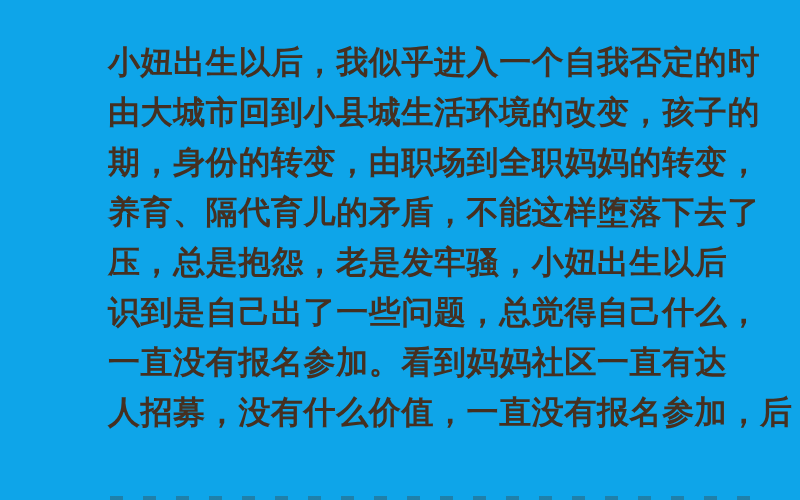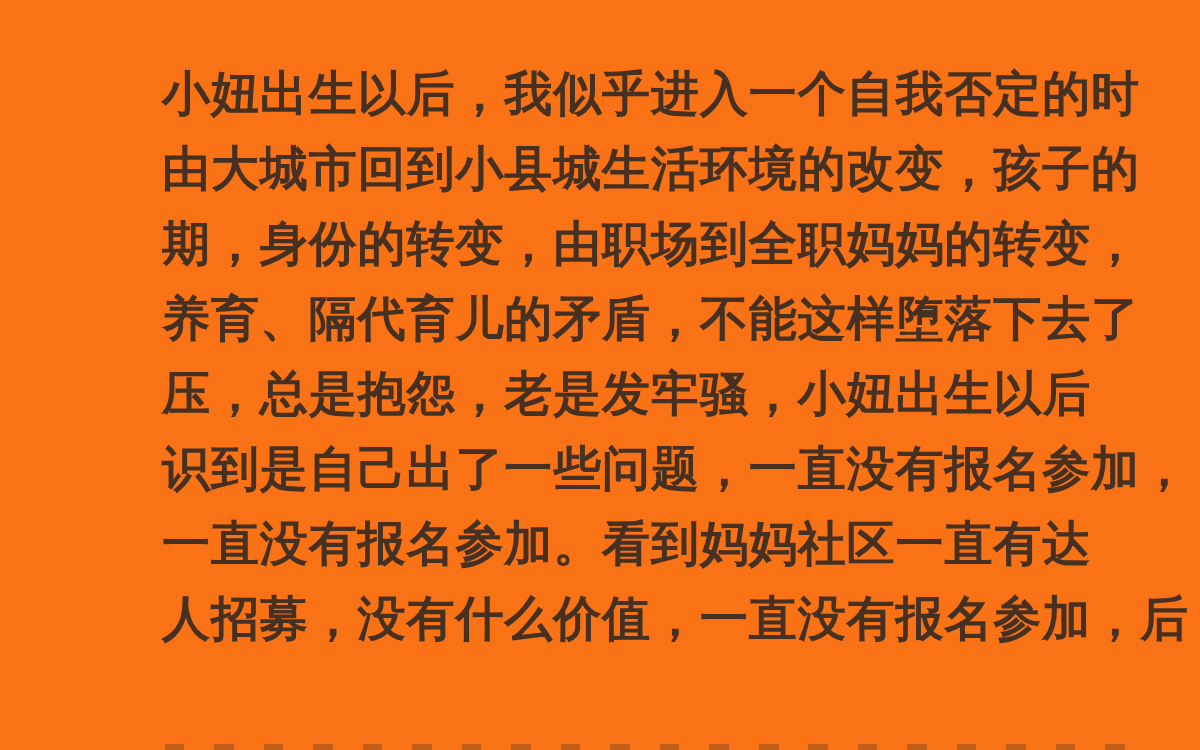--- a/index.html
+++ b/index.html
@@ -45,25 +45,25 @@
     background: repeating-linear-gradient(
       90deg,
       rgba(69, 48, 33, 0.9) 0px, rgba(69, 48, 33, 0.9) 13px,
       transparent 13px, transparent 33px
     );
   }
 </style>
 </head>
 <body>
 
-<div class="page" style="background: #f97316; color: rgb(69, 48, 33); text-decoration: underline;">
+<div class="page" style="background: #0ea5e9; color: rgb(69, 48, 33); text-decoration: underline;">
   <div class="paragraph">
     <div class="text-line">小妞出生以后，我似乎进入一个自我否定的时</div>
     <div class="text-line">由大城市回到小县城生活环境的改变，孩子的</div>
     <div class="text-line">期，身份的转变，由职场到全职妈妈的转变，</div>
     <div class="text-line">养育、隔代育儿的矛盾，不能这样堕落下去了</div>
     <div class="text-line">压，总是抱怨，老是发牢骚，小妞出生以后</div>
-    <div class="text-line">识到是自己出了一些问题，一直没有报名参加，</div>
+    <div class="text-line">识到是自己出了一些问题，总觉得自己什么，</div>
     <div class="text-line">一直没有报名参加。看到妈妈社区一直有达</div>
     <div class="text-line">人招募，没有什么价值，一直没有报名参加，后</div>
   </div>
   <div class="cutoff-fragments"></div>
 </div>
 
 </body></html>

